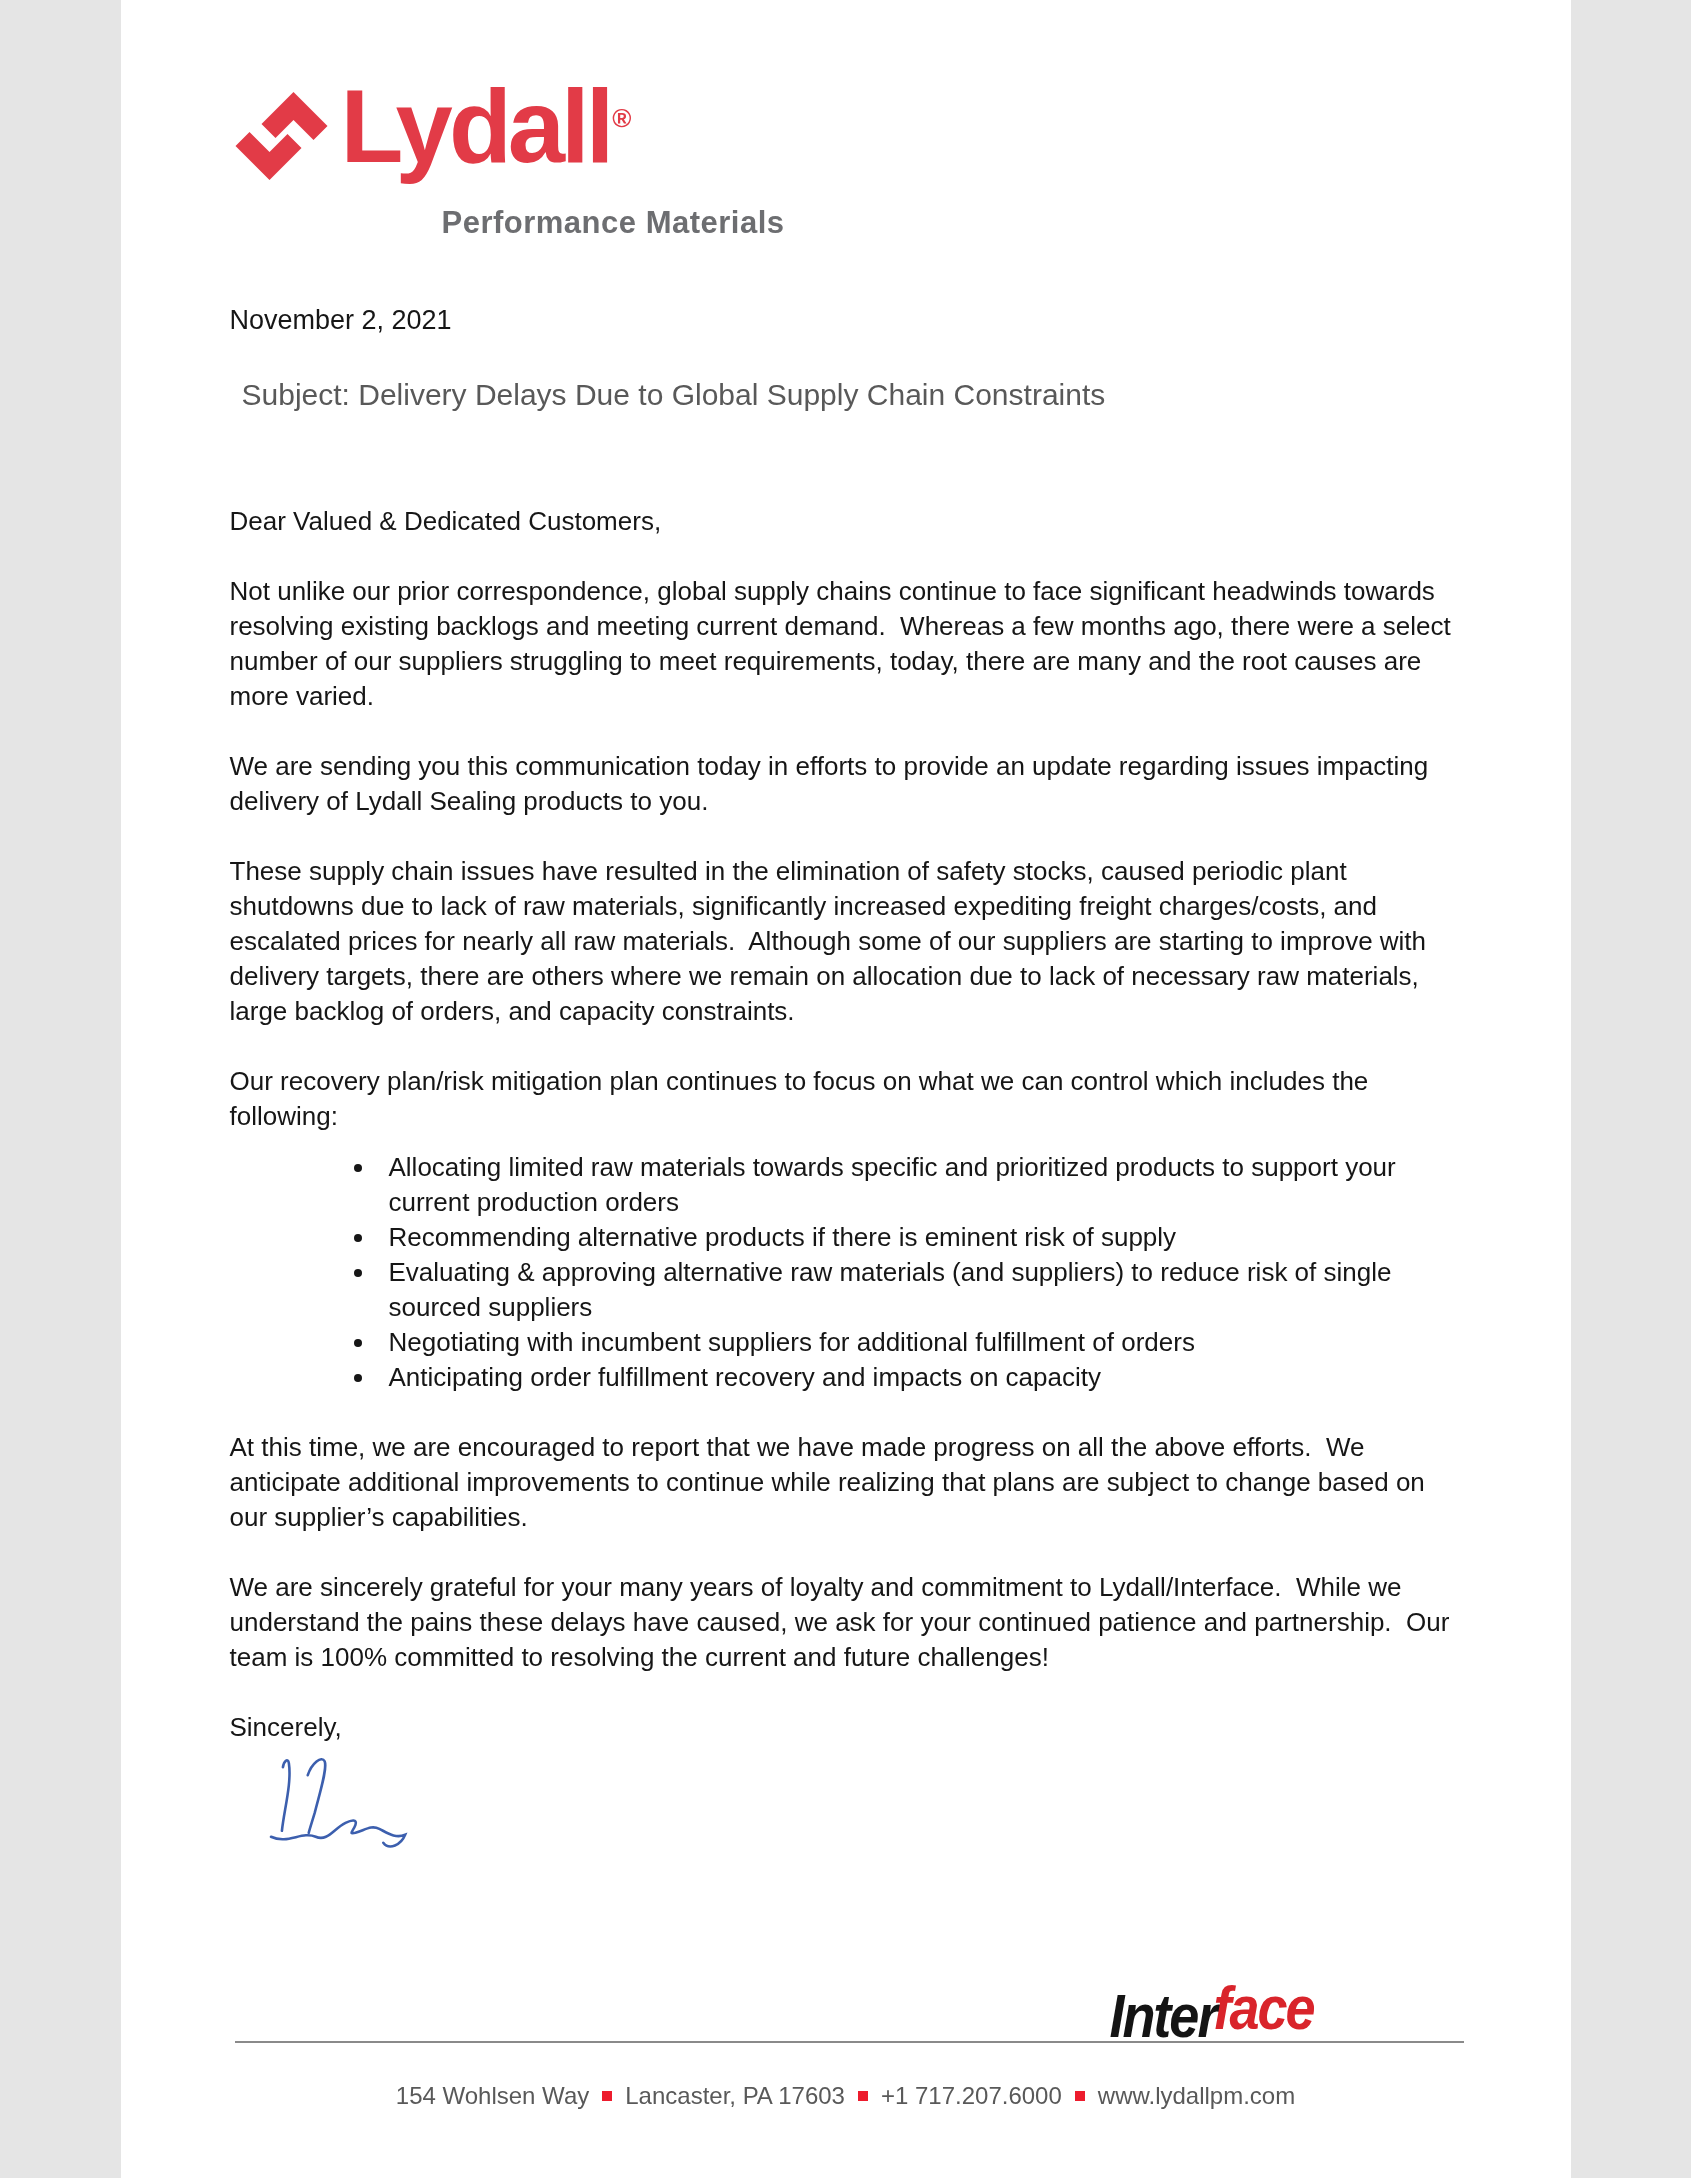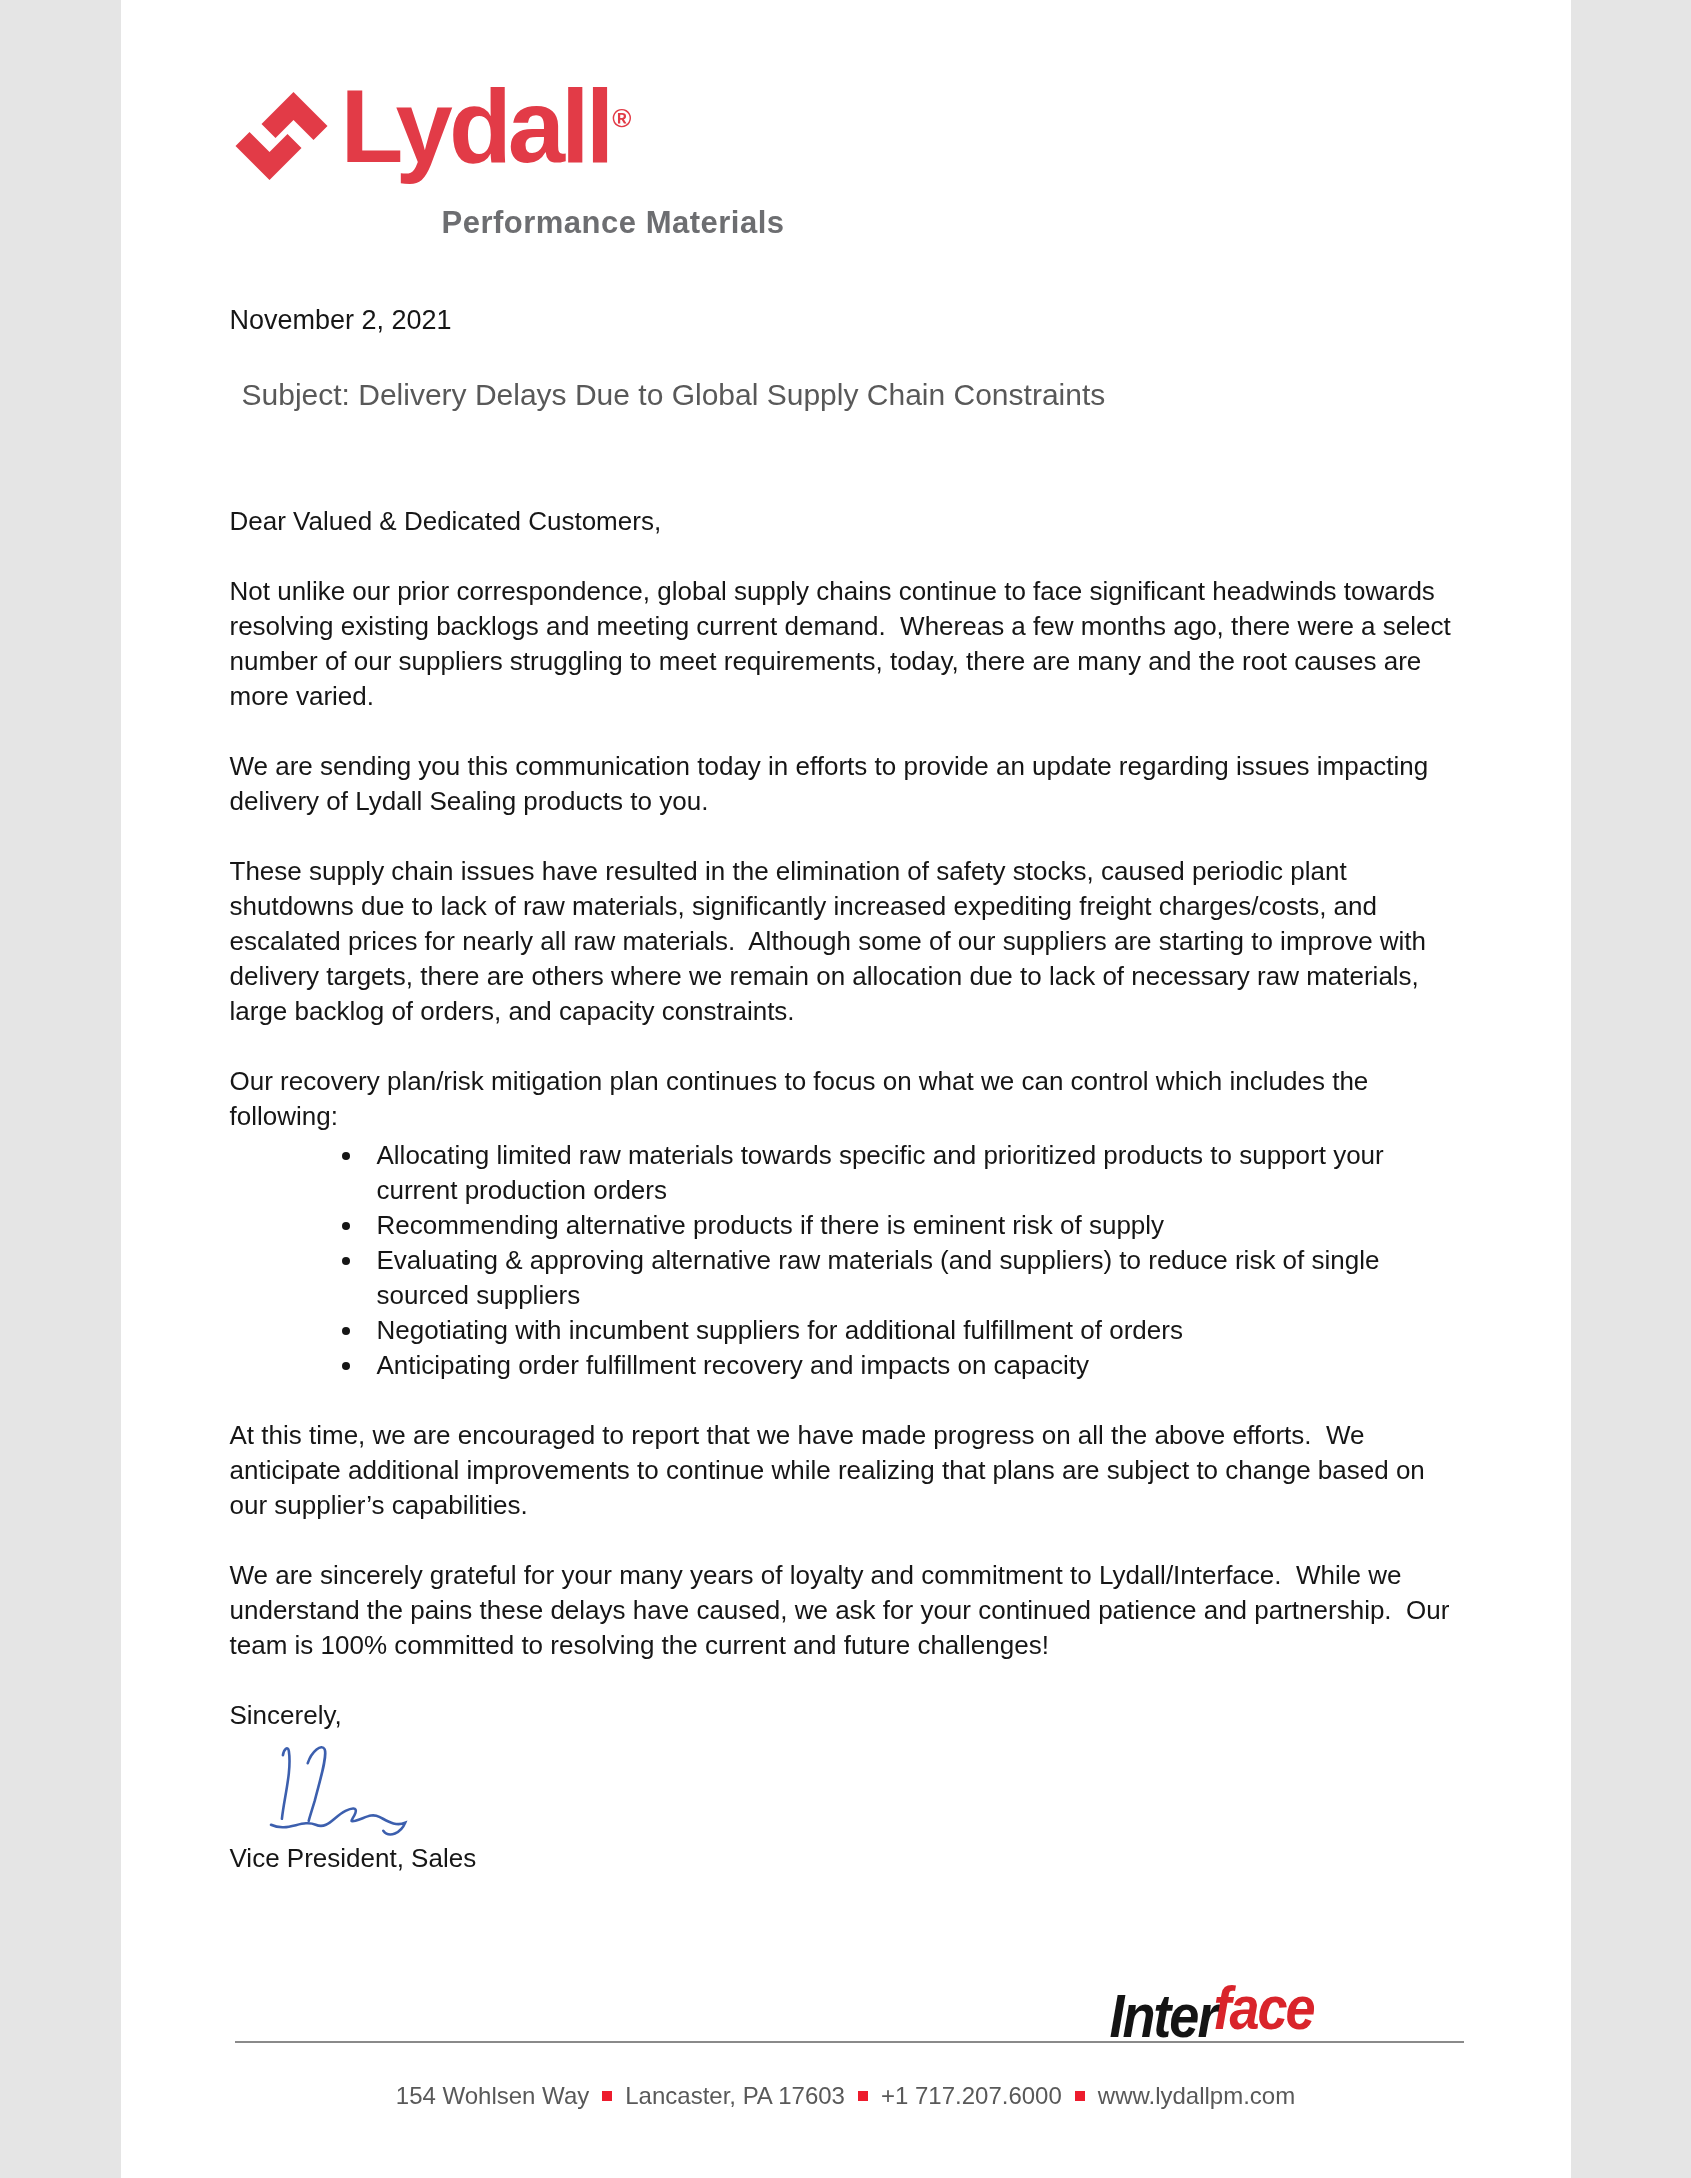--- a/index.html
+++ b/index.html
@@ -27,21 +27,21 @@
   }
   
   .date{margin:64px 0 0 0;font-size:27px;}
   .subject{margin:42px 0 0 12px;font-size:30px;color:#595959;}
   .salutation{margin:92px 0 0 0;}
   p.body, .salutation{
     font-size:26px;line-height:35px;white-space:pre-wrap;
   }
   p.body{margin:35px 0 0 0;}
   ul.recovery{
-    margin:4px;padding:0 0 0 131px;
+    margin:16px;padding:0 0 0 131px;
     font-size:26px;line-height:35px;
   }
   ul.recovery li{padding-left:12px;}
   .valediction{margin:35px 0 0 0;font-size:26px;line-height:35px;}
   .signature{margin:8px 0 0 38px;display:block;}
   .signer-name{margin:46px 0 0 0;font-size:26px;line-height:35px;}
   .signer-title{margin:0;font-size:26px;line-height:35px;}
   
   .footer-rule{
     position:absolute;left:114px;right:107px;top:2041px;
@@ -105,21 +105,20 @@
     <p class="valediction">Sincerely,</p>
 
     <svg class="signature" width="159" height="100" viewBox="0 0 160 100" xmlns="http://www.w3.org/2000/svg">
       <g class="sig-stroke" fill="none" stroke-width="2.6" stroke-linecap="round" stroke="#3c5fae">
         <path d="M14,78 C16,58 24,30 21,10 C20,4 16,8 15,14"></path>
         <path d="M40,22 C44,10 54,2 57,8 C60,15 52,40 47,60 C44,70 42,76 41,80"></path>
         <path d="M3,84 C20,92 34,78 48,84 C60,89 66,76 78,70 C84,67 90,66 88,72 C86,78 80,82 88,80 C98,77 104,72 112,76 C120,80 128,86 138,82 C134,92 122,98 116,90"></path>
       </g>
     </svg>
 
-    <p class="signer-title">Vice President, Sales</p>
   </div>
 
   <div class="footer-rule"></div>
   <div class="footer-logo">
     <span class="p1">Inter</span><span class="p2">face</span>
   </div>
   <div class="footer-address">
     <span>154 Wohlsen Way</span><span class="sep-square"></span><span>Lancaster, PA  17603</span><span class="sep-square"></span><span>+1 717.207.6000</span><span class="sep-square"></span><span>www.lydallpm.com</span>
   </div>
 </div>

